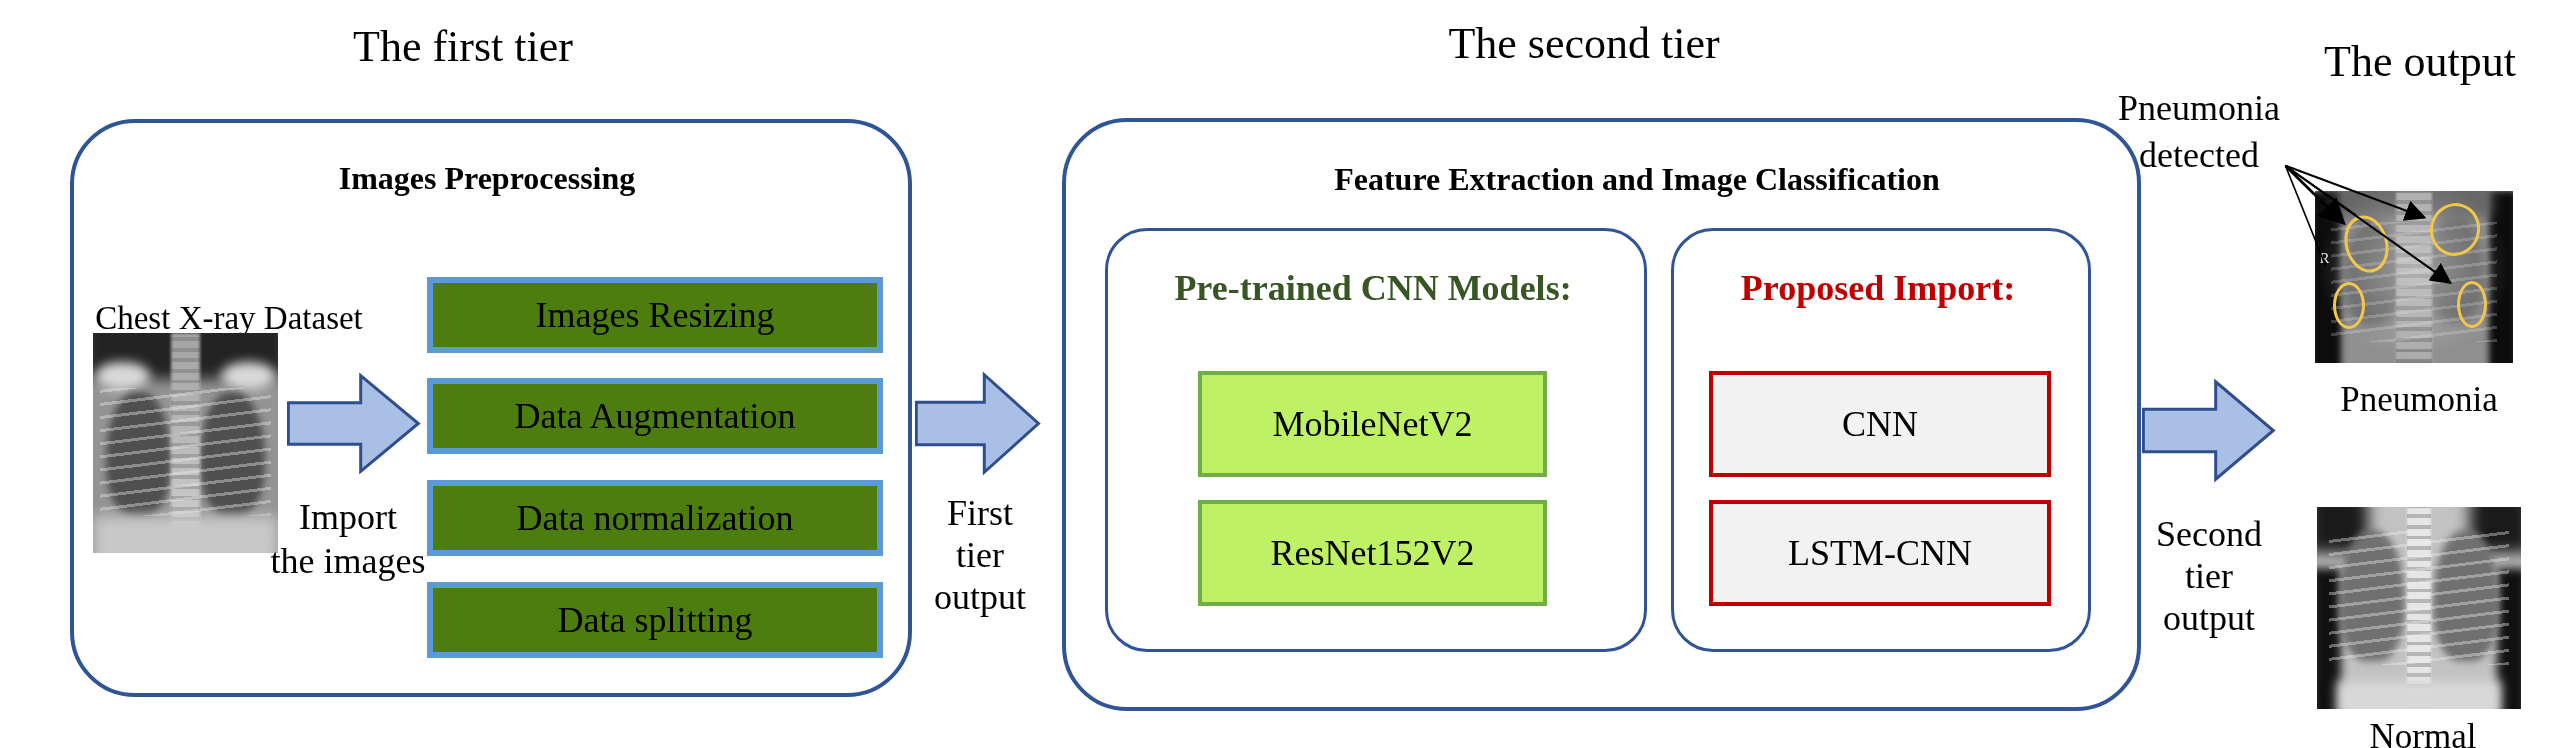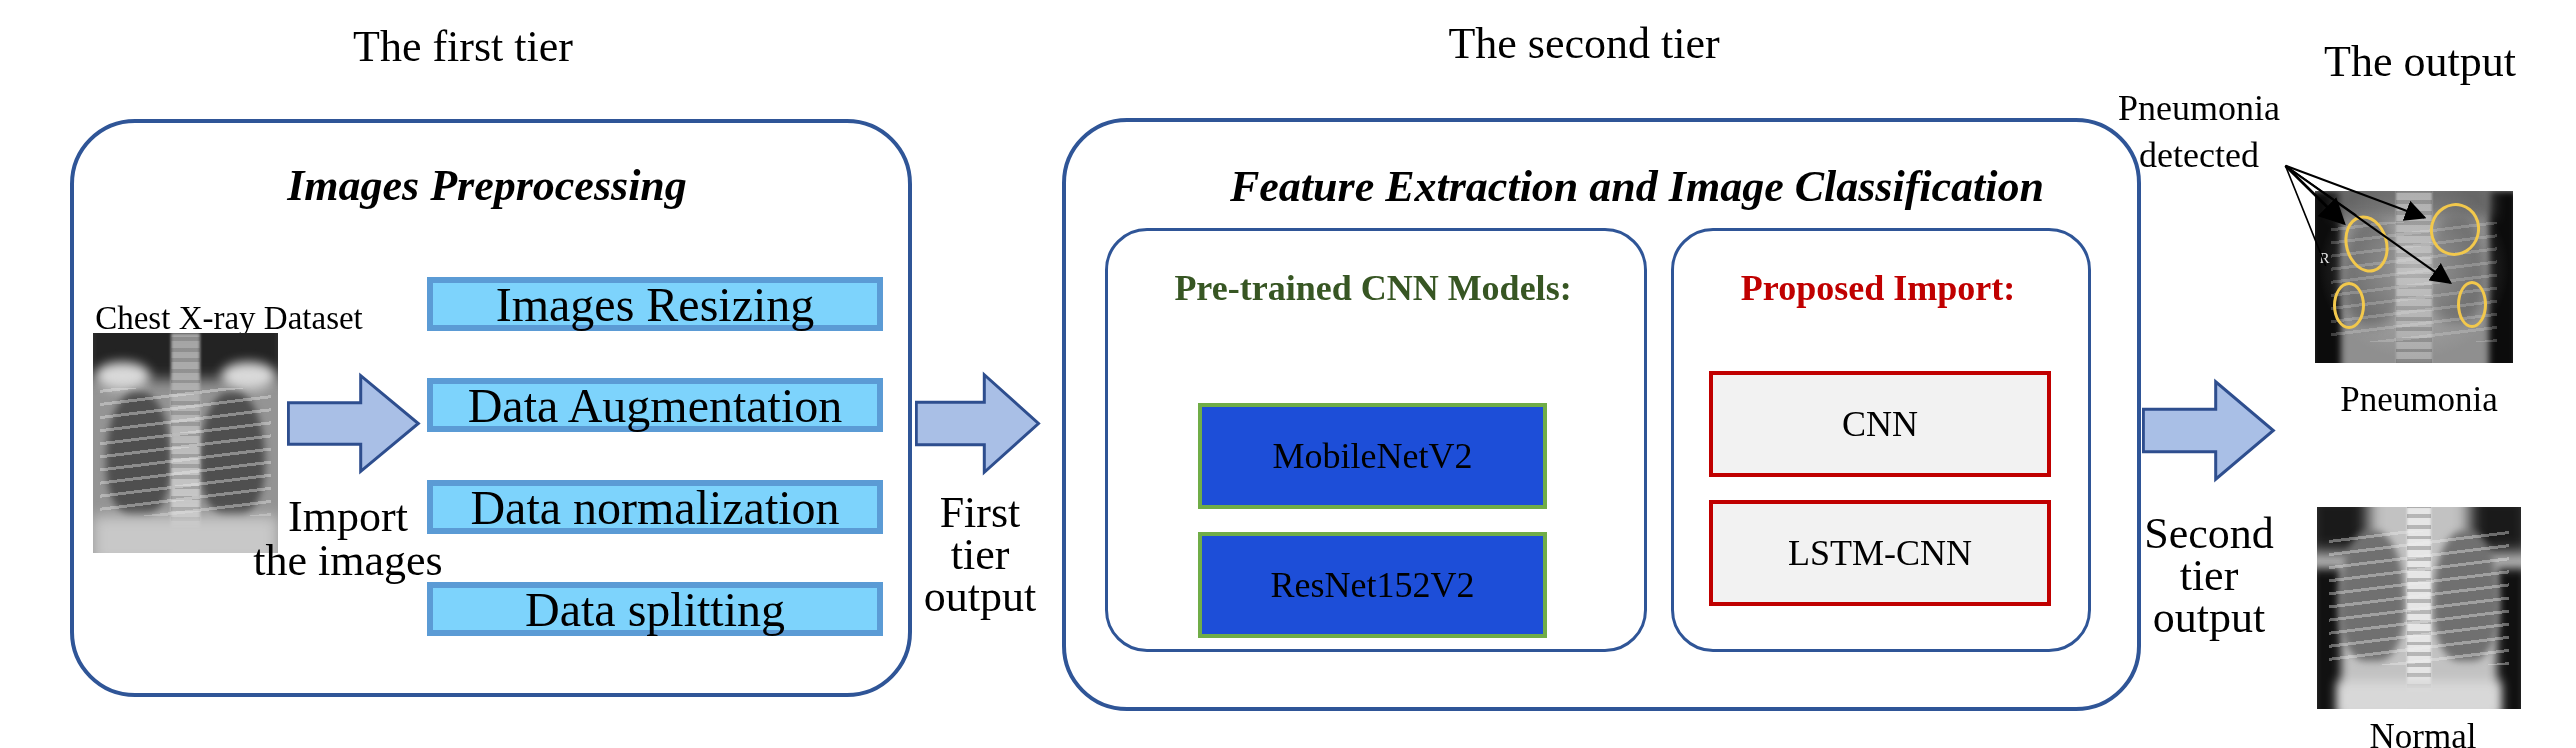--- a/index.html
+++ b/index.html
@@ -14,30 +14,30 @@
     --c-arrowstroke:#2E4E8E;
     --c-yellow:#F2C84C;
   }
   .canvas{
     position:relative;width:2576px;height:748px;background:#fff;
     font-family:"Liberation Serif","DejaVu Serif",serif;color:#000;overflow:hidden;
   }
   .abs{position:absolute;}
   .tier-title{position:absolute;font-size:44px;text-align:center;white-space:nowrap;}
   .outer-box{position:absolute;border:4.6px solid var(--c-outline);border-radius:65px;background:#fff;}
-  .box-heading{position:absolute;font-size:44px;font-weight:bold;white-space:nowrap;transform:translateX(-50%);font-style:italic;}
+  .box-heading{position:absolute;font-size:32px;font-weight:bold;white-space:nowrap;transform:translateX(-50%);}
   .sub-box{position:absolute;border:3.8px solid var(--c-outline);border-radius:42px;background:#fff;}
   .sub-heading{position:absolute;font-size:36px;font-weight:bold;text-align:center;white-space:nowrap;transform:translateX(-50%);}
-  .step-box{position:absolute;left:427px;width:456px;height:54px;border:6px solid var(--c-stepblue);
-    background:#7dd3fc;display:flex;align-items:center;justify-content:center;font-size:48px;box-sizing:border-box;}
+  .step-box{position:absolute;left:427px;width:456px;height:76px;border:6px solid var(--c-stepblue);
+    background:#4d7c0f;display:flex;align-items:center;justify-content:center;font-size:36px;box-sizing:border-box;}
   .model-box{position:absolute;width:349px;height:106px;display:flex;align-items:center;justify-content:center;
     font-size:36px;box-sizing:border-box;}
-  .model-green{border:4.6px solid var(--c-green);background:#1d4ed8;margin-top:32px;}
+  .model-green{border:4.6px solid var(--c-green);background:#bef264;}
   .model-red{border:4.6px solid var(--c-red);background:var(--c-graybox);}
-  .side-label{position:absolute;font-size:44px;text-align:center;line-height:42px;transform:translateX(-50%);}
+  .side-label{position:absolute;font-size:36px;text-align:center;line-height:42px;transform:translateX(-50%);}
   .side-label span{display:block;}
   .caption{position:absolute;font-size:35px;text-align:center;white-space:nowrap;transform:translateX(-50%);}
   .block-arrow{position:absolute;}
   .xray{position:absolute;overflow:hidden;background:#949494;}
   .xl{position:absolute;}
   .lung{background:#4f4f4f;border-radius:45% 45% 40% 40%/55% 55% 40% 40%;filter:blur(3.8px);}
   .ribs{background:repeating-linear-gradient(-7deg,rgba(238,238,238,.45) 0 3px,rgba(0,0,0,0) 3px 13px);opacity:.85;}
   .vert{background:repeating-linear-gradient(0deg,rgba(70,70,70,.5) 0 3.8px,rgba(0,0,0,0) 3.8px 10.6px);}
   .pneu-ellipse{position:absolute;border:3.8px solid var(--c-yellow);border-radius:50%;box-sizing:border-box;}
   .r-marker{position:absolute;color:#e8e8e8;font-size:15px;}

